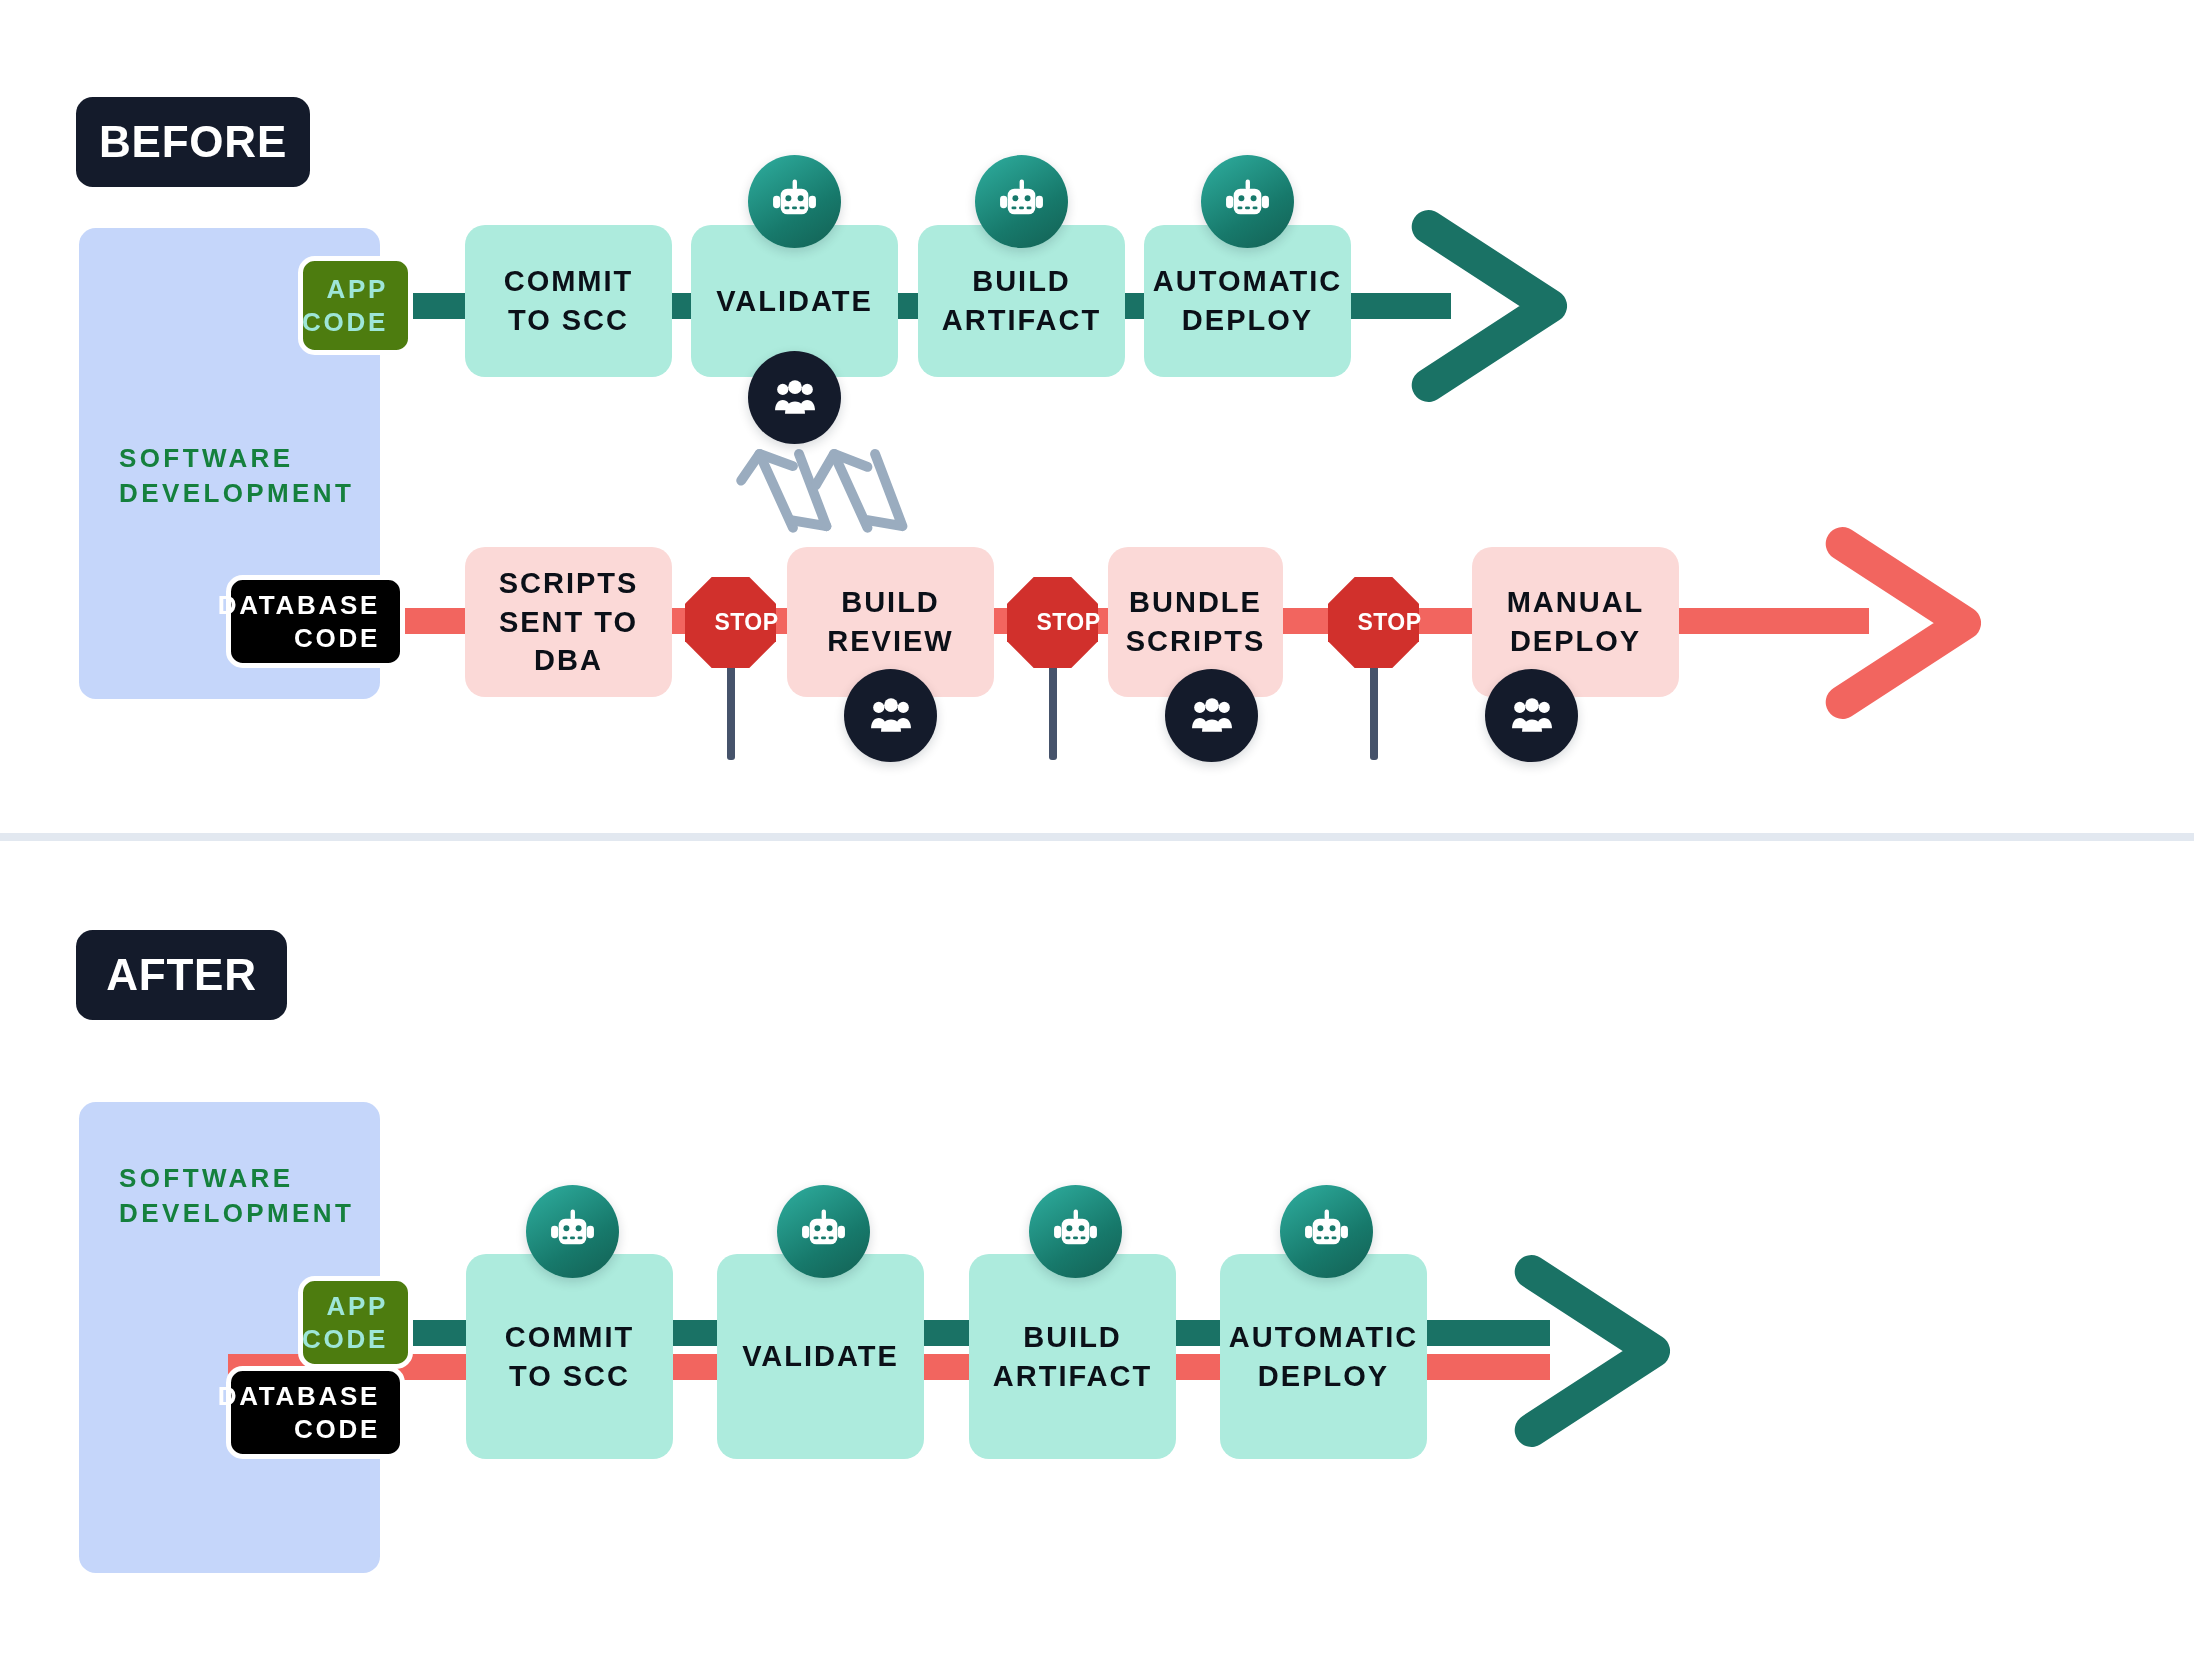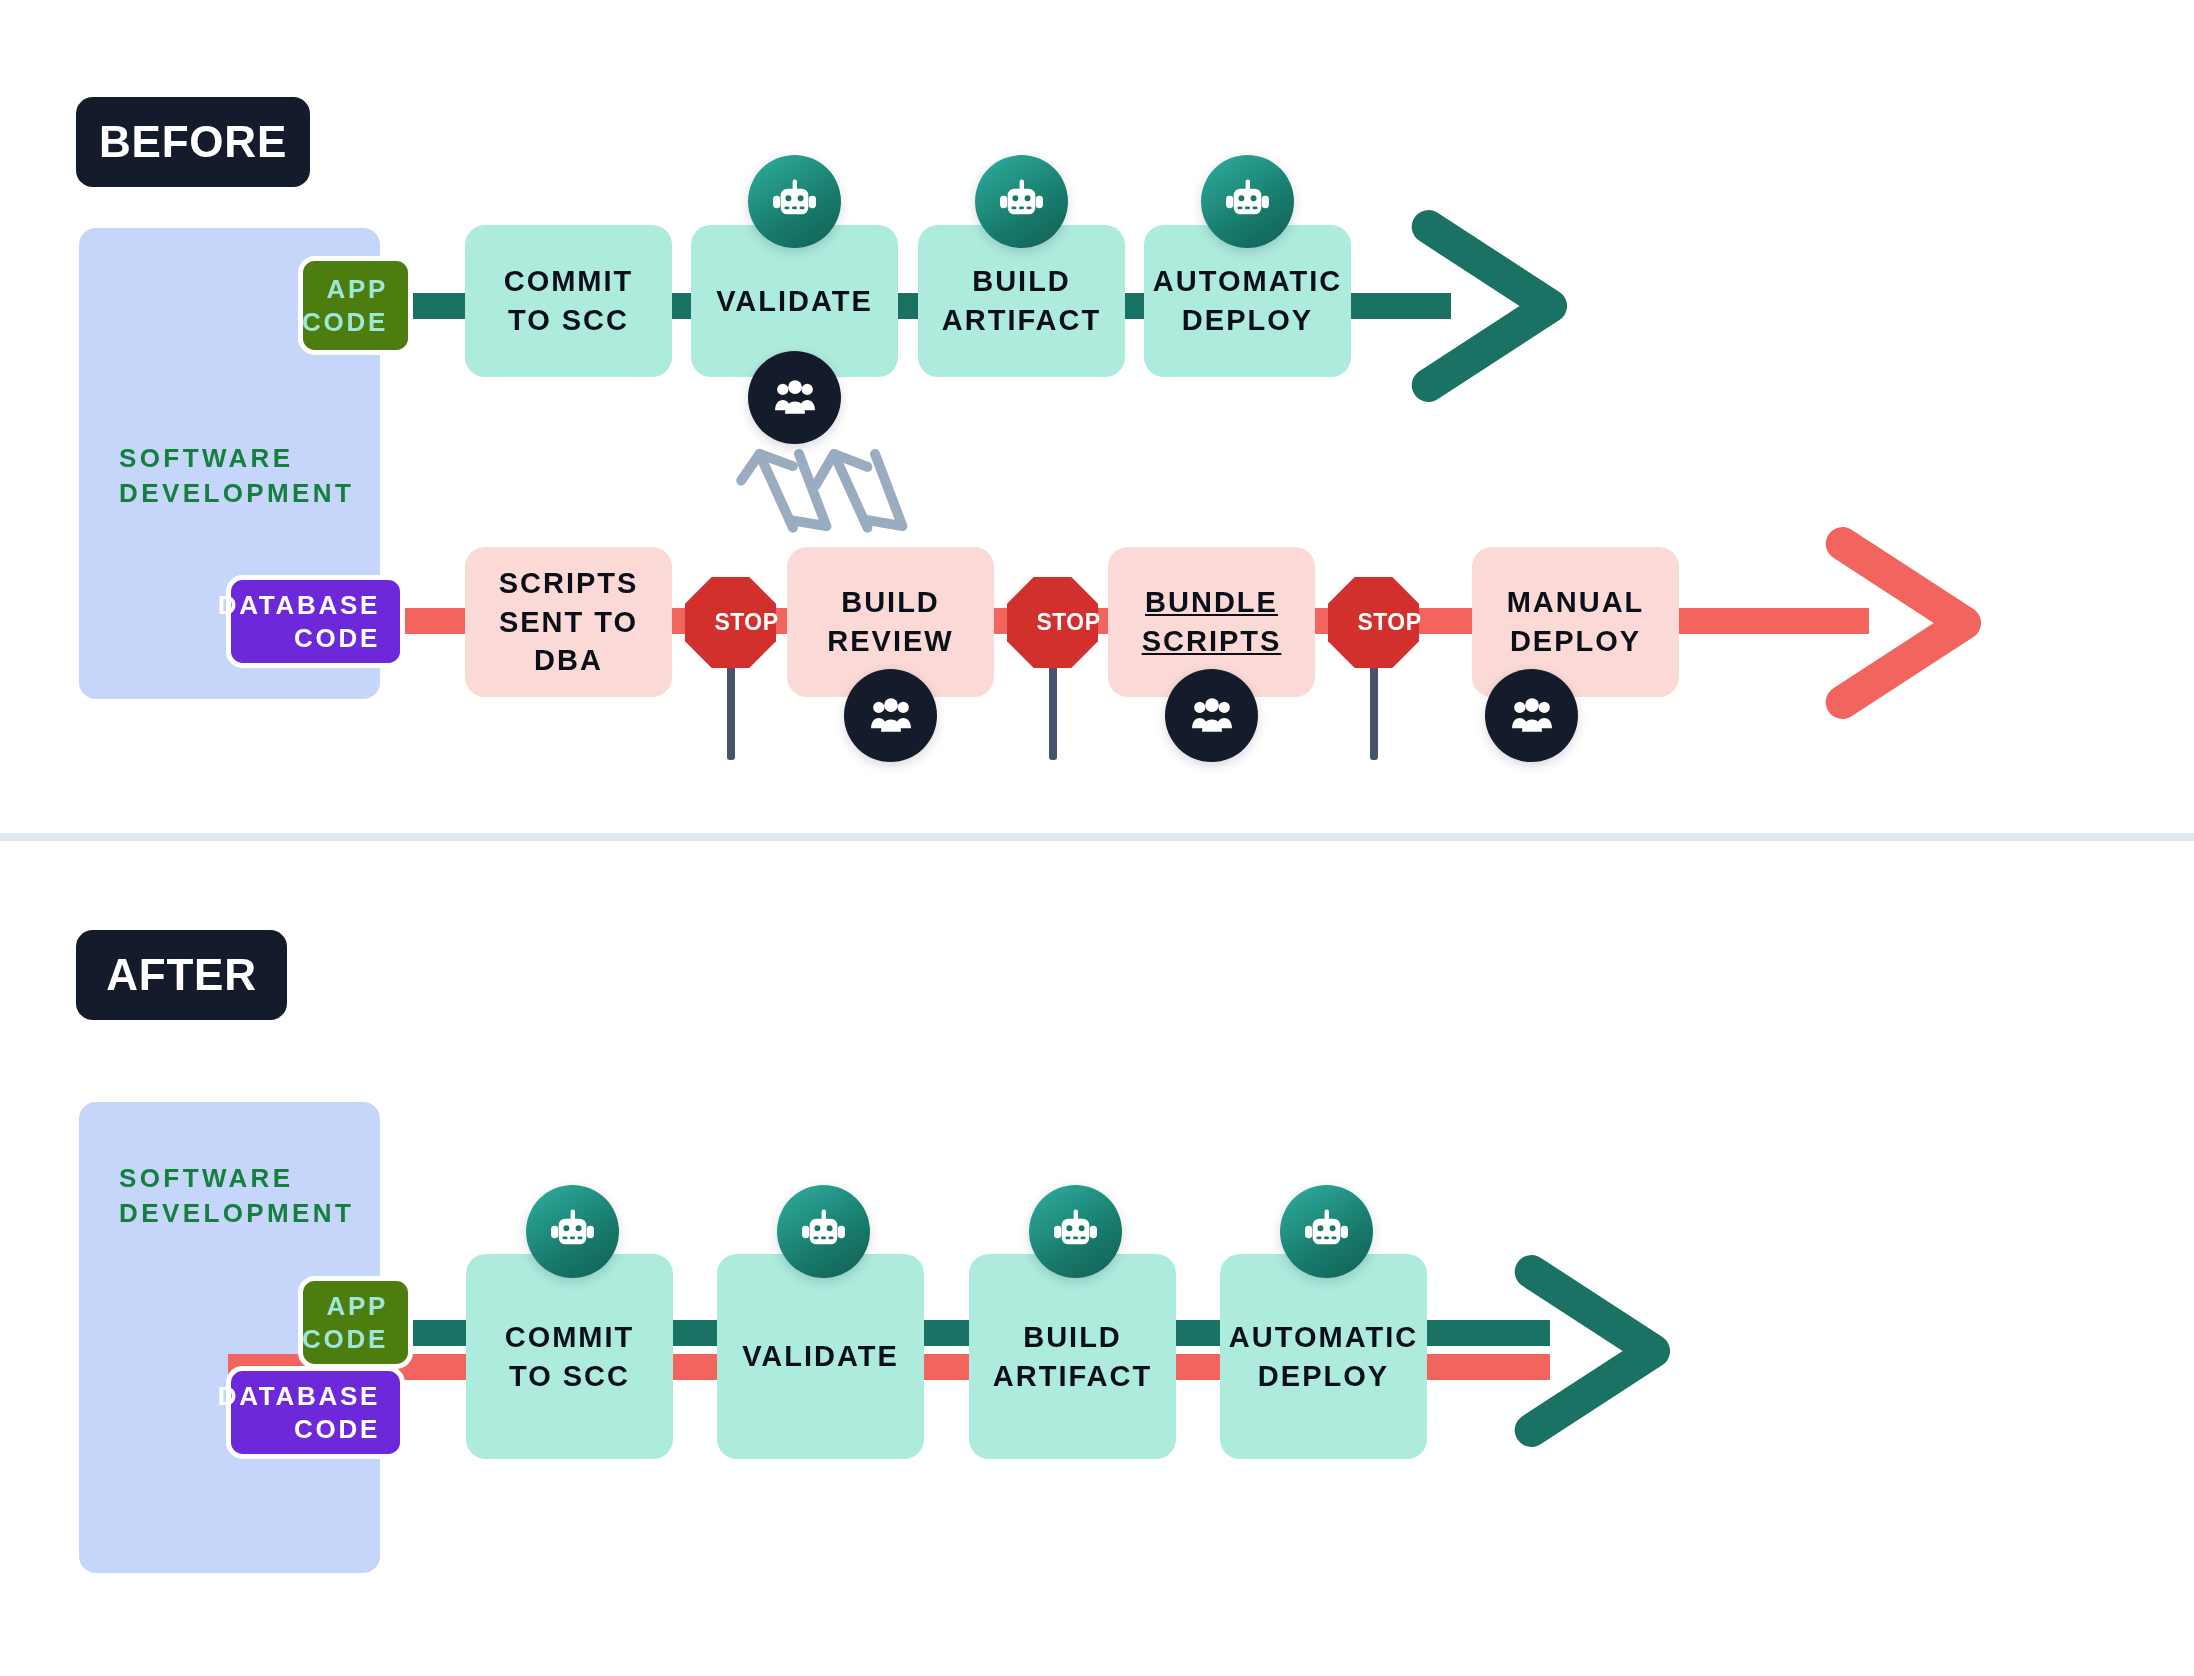--- a/index.html
+++ b/index.html
@@ -62,21 +62,21 @@
     padding: 7.6px 20px 7.6px 10.6px;
     font-weight: 700;
     font-size: 26px;
     line-height: 1.24;
     letter-spacing: 2.7px;
     text-align: right;
     white-space: pre-line;
     z-index: 6;
   }
   .code-badge.app  { background: #4d7c0f; color: #9EE6D8; }
-  .code-badge.db   { background: #6d28d9; color: #ffffff; }
+  .code-badge.db   { background: #000000; color: #ffffff; }
 
   
   .stage-box {
     position: absolute;
     border-radius: 20px;
     display: flex;
     align-items: center;
     justify-content: center;
     text-align: center;
     font-weight: 700;
@@ -241,21 +241,21 @@
   </svg>
 
   <div class="code-badge db" style="left:226px; top:575px; width:179px; height:93px;">DATABASE
 CODE</div>
 
   <div class="stage-box red" style="left:465px; top:547px; width:207px; height:150px;">SCRIPTS
 SENT TO
 DBA</div>
   <div class="stage-box red" style="left:787px; top:547px; width:207px; height:150px;">BUILD
 REVIEW</div>
-  <div class="stage-box red" style="left:1108px; top:547px; width:207px; height:150px;text-decoration:underline;">BUNDLE
+  <div class="stage-box red" style="left:1108px; top:547px; width:175px; height:150px;">BUNDLE
 SCRIPTS</div>
   <div class="stage-box red" style="left:1472px; top:547px; width:207px; height:150px;">MANUAL
 DEPLOY</div>
 
   <div class="stop-wrap" style="left:685px; top:577px; width:91px; height:182px;">
     <div class="stop-post" style="left:42px; top:80px; width:8.4px; height:103px;"></div>
     <div class="stop-sign" style="width:91px; height:91px;">
       <div class="oct"></div>
       <span class="txt">STOP</span>
     </div>

